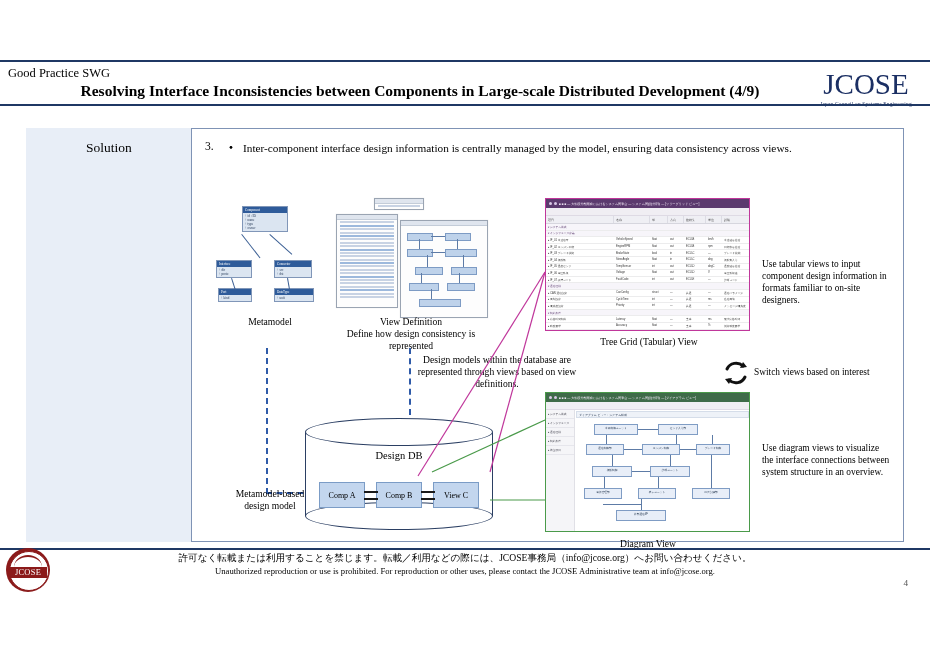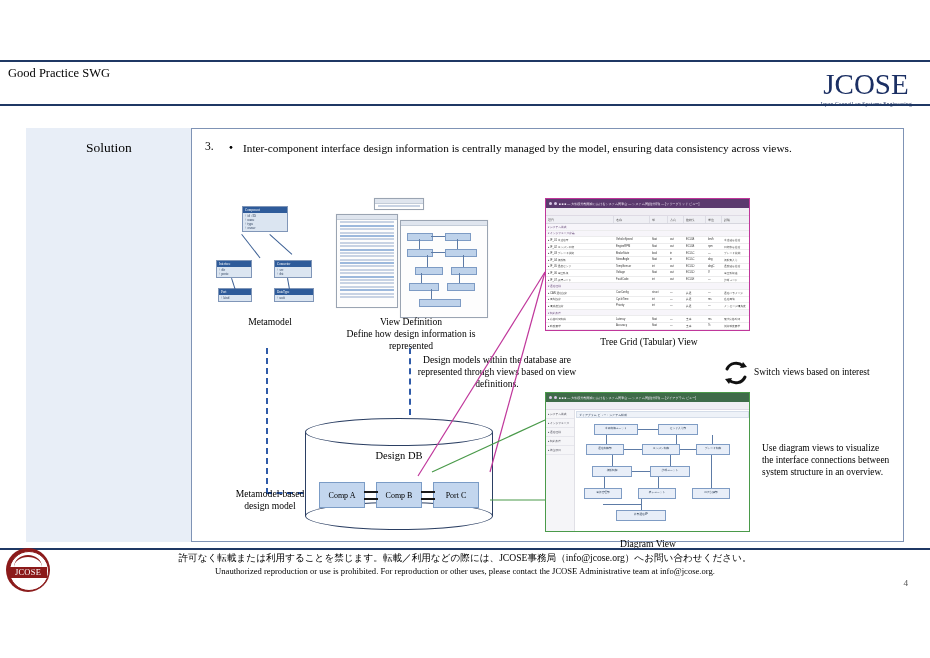--- a/index.html
+++ b/index.html
@@ -478,20 +478,21 @@
     border-radius: 50% 50% 0 0 / 100% 100% 0 0;
   }
 </style>
 </head>
 <body>
 
 <div class="slide">
 
   <div class="top-rule"></div>
   <div class="header-label">Good Practice SWG</div>
+  <div class="slide-title">Resolving Interface Inconsistencies between Components in Large-scale Distributed Development (4/9)</div>
   <div class="brand">
     <div class="brand-name">JCOSE</div>
     <div class="brand-sub">Japan Council on Systems Engineering</div>
   </div>
   <div class="title-rule"></div>
 
   <div class="body-frame"></div>
   <div class="solution-col">
     <div class="solution-label">Solution</div>
   </div>
@@ -584,36 +585,36 @@
       <div class="dg-line" style="left:18px;top:18px;width:1px;height:10px;"></div>
       <div class="dg-line" style="left:56px;top:18px;width:1px;height:10px;"></div>
       <div class="dg-line" style="left:26px;top:34px;width:1px;height:12px;"></div>
       <div class="dg-line" style="left:62px;top:34px;width:1px;height:12px;"></div>
       <div class="dg-line" style="left:20px;top:52px;width:1px;height:10px;"></div>
       <div class="dg-line" style="left:58px;top:52px;width:1px;height:10px;"></div>
       <div class="dg-line" style="left:30px;top:68px;width:1px;height:10px;"></div>
     </div>
   </div>
   <div class="cap" style="left:336px; top:316px; width:150px;">View Definition</div>
-  <div class="cap" style="left:330px; top:328px; width:162px;">Define how design information is represented</div>
+  <div class="cap" style="left:330px; top:328px; width:162px;">Define how design consistency is represented</div>
 
   <div class="dash-v" style="left:266px; top:348px; height:146px;"></div>
   <div class="dash-h" style="left:266px; top:492px; width:48px;"></div>
   <div class="dash-v" style="left:409px; top:348px; height:128px;"></div>
 
   <div class="cap" style="left:222px; top:488px; width:96px;">Metamodel-based design model</div>
 
   <div class="db-cyl">
     <div class="db-body"></div>
     <div class="db-bot-full"></div>
     <div class="db-top"></div>
     <div class="db-label">Design DB</div>
     <div class="comp-box" style="left:14px; top:64px;">Comp A</div>
     <div class="comp-box" style="left:71px; top:64px;">Comp B</div>
-    <div class="comp-box" style="left:128px; top:64px;">Port C</div>
+    <div class="comp-box" style="left:128px; top:64px;">View C</div>
     <div class="comp-conn" style="left:59px; top:73px;"></div>
     <div class="comp-conn" style="left:59px; top:80px;"></div>
     <div class="comp-conn" style="left:116px; top:73px;"></div>
     <div class="comp-conn" style="left:116px; top:80px;"></div>
   </div>
 
   <div class="cap" style="left:404px; top:354px; width:186px;">Design models within the database are represented through views based on view definitions.</div>
 
   <div class="shot" style="left:545px; top:198px; width:205px; height:133px; border:1.5px solid #c0379b;">
     <div class="titlebar">
@@ -783,20 +784,21 @@
             <div style="width: 18px;">float</div>
             <div style="width: 16px;">—</div>
             <div style="width: 22px;">全体</div>
             <div style="width: 16px;">%</div>
             <div style="width: 27px;">稼働率要求</div>
           </div>
         </div>
     </div>
   </div>
   <div class="cap" style="left:590px; top:336px; width:118px;">Tree Grid (Tabular) View</div>
+  <div class="note" style="left:762px; top:258px; width:126px;">Use tabular views to input component design information in formats familiar to on-site designers.</div>
 
   <div class="shot" style="left:545px; top:392px; width:205px; height:140px; border:1.5px solid #4a9a4a;">
     <div class="titlebar green">
       <div class="tb-dot"></div>
         <div class="tb-dot"></div>
       <div class="tb-txt">■ ■ ■ — 大規模分散開発におけるシステム間整合 — システム間設計情報 — [ダイアグラム ビュー]</div>
     </div>
     <div class="toolbar"></div>
     <div class="content" style="height:121px;">
       <div style="position:absolute;left:0;top:0;width:28px;height:121px;background:#f5f5f8;border-right:1px solid #e0e0e6;">

